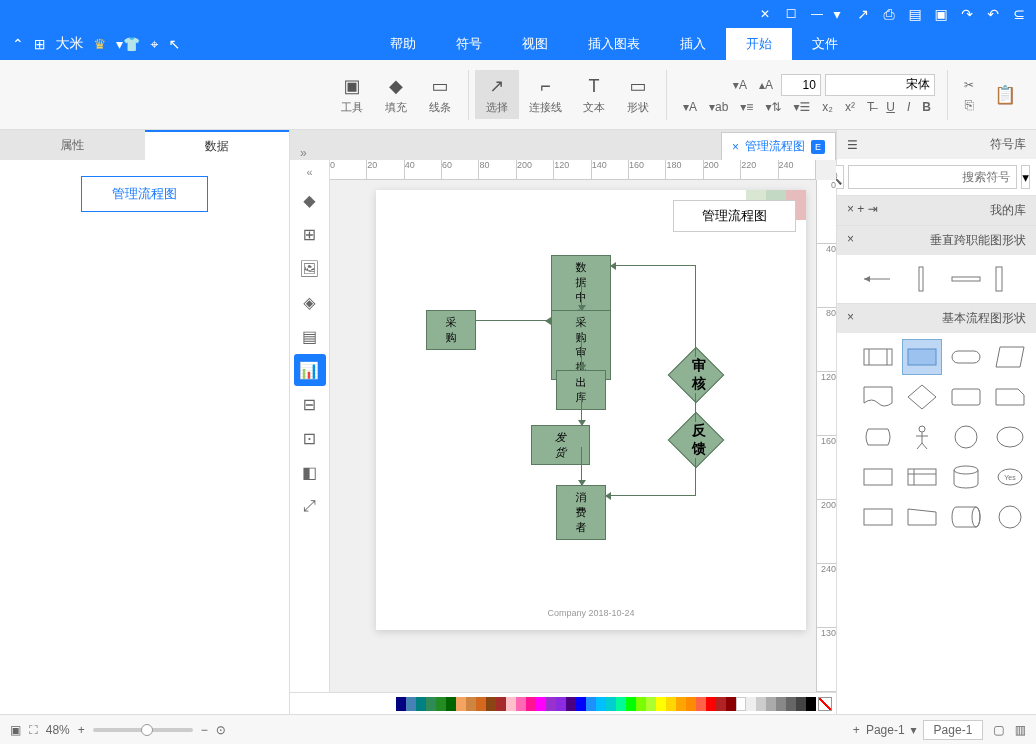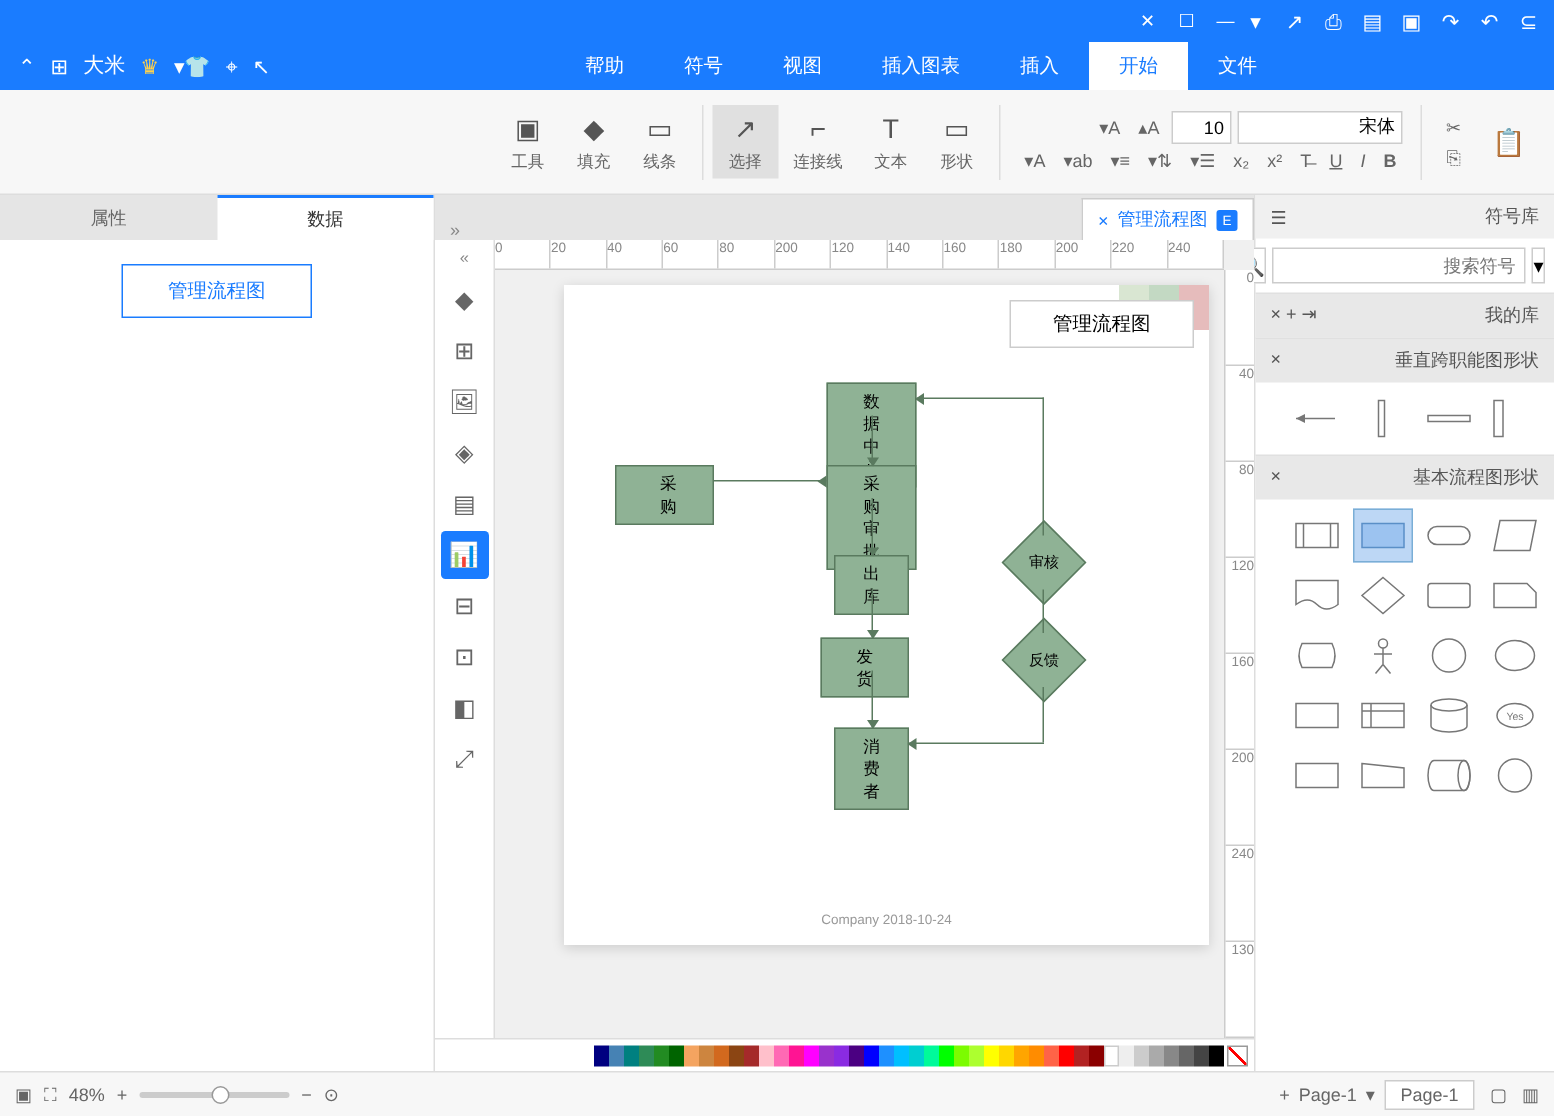--- a/index.html
+++ b/index.html
@@ -63,21 +63,21 @@
 .canvas-area { flex: 1; position: relative; overflow: hidden; background: #f0f0f0; }
 .ruler-h { height: 20px; background: #fff; border-bottom: 1px solid #ccc; position: relative; font-size: 9px; color: #888; display:flex; margin-right:20px;}
 .ruler-h span{ flex:1; border-right:1px solid #ccc; padding-right:2px; text-align:left;}
 .ruler-v { width: 20px; position: absolute; left: auto; right: 0; top: 20px; bottom: 0; background: #fff; border-left: 1px solid #ccc; display:flex; flex-direction:column; font-size:9px; color:#888;}
 .ruler-v span{ flex:1; border-bottom:1px solid #ccc; writing-mode: horizontal-tb; }
 .page { position: absolute; right: 30px; top: 30px; width: 430px; height: 440px; background: #fff; box-shadow: 0 2px 8px rgba(0,0,0,0.15); }
 .page .ptitle { position: absolute; right: 10px; top: 10px; background: #fff; border: 1px solid #ccc; padding: 6px 28px; font-size: 13px; }
 .flow-box { position: absolute; background: #8fb295; border: 1px solid #5a7a5f; font-size: 11px; display: flex; align-items: center; justify-content: center; padding: 4px 24px; }
 .flow-diamond { position: absolute; width: 40px; height: 40px; }
 .flow-diamond .inner { width: 100%; height: 100%; background: #8fb295; border: 1px solid #5a7a5f; transform: rotate(45deg); }
-.flow-diamond .txt { position: absolute; top: 50%; left: 50%; transform: translate(-50%,-50%); font-size: 10px; }
+.flow-diamond .txt { position: absolute; top: 50%; left: 50%; transform: translate(-50%,-50%); font-size: 14px; font-weight: bold; }
 .flow-line { position: absolute; background: #5a7a5f; }
 .arrow-r { position:absolute; width:0; height:0; border-top:4px solid transparent; border-bottom:4px solid transparent; border-right:6px solid #5a7a5f;}
 .arrow-d { position:absolute; width:0; height:0; border-left:4px solid transparent; border-right:4px solid transparent; border-top:6px solid #5a7a5f;}
 .page-decor-l { position:absolute; right:0; top:0; width:60px; height:30px; display:flex;}
 .page-decor-l span{ flex:1;}
 .page-decor-r { position:absolute; left:0; bottom:40px; width:60px; height:30px; display:flex;}
 .page-footer { position:absolute; bottom:12px; right:50%; transform:translateX(50%); font-size:9px; color:#999;}
 
 
 .color-bar { height: 22px; background: #fff; border-top: 1px solid #ddd; display: flex; align-items: center; padding: 0 4px; gap:0;}
@@ -421,24 +421,24 @@
               <span style="background:#d9e6d2"></span>
             </div>
           <div class="page-decor-r">
               <span style="background:#d9e6d2"></span>
               <span style="background:#9fbf9f"></span>
               <span style="background:#e6bcbc"></span>
             </div>
           <div class="ptitle">管理流程图</div>
 
           <div class="flow-box" style="right:195px; top:65px; width:60px;">数据中心</div>
-          <div class="flow-box" style="right:330px; top:120px; width:66px;">采购</div>
+          <div class="flow-box" style="right:330px; top:120px; width:50px;">采购</div>
           <div class="flow-box" style="right:195px; top:120px; width:60px;">采购审批</div>
           <div class="flow-box" style="right:200px; top:180px; width:50px;">出库</div>
-          <div class="flow-box" style="right:200px; top:235px; width:59px;">发货</div>
+          <div class="flow-box" style="right:216px; top:235px; width:59px;font-style:italic;">发货</div>
           <div class="flow-box" style="right:200px; top:295px; width:50px;">消费者</div>
           <div class="flow-diamond" style="right:90px; top:165px;">
               <div class="inner"></div>
               <div class="txt">审核</div>
             </div>
           <div class="flow-diamond" style="right:90px; top:230px;">
               <div class="inner"></div>
               <div class="txt">反馈</div>
             </div>
 

